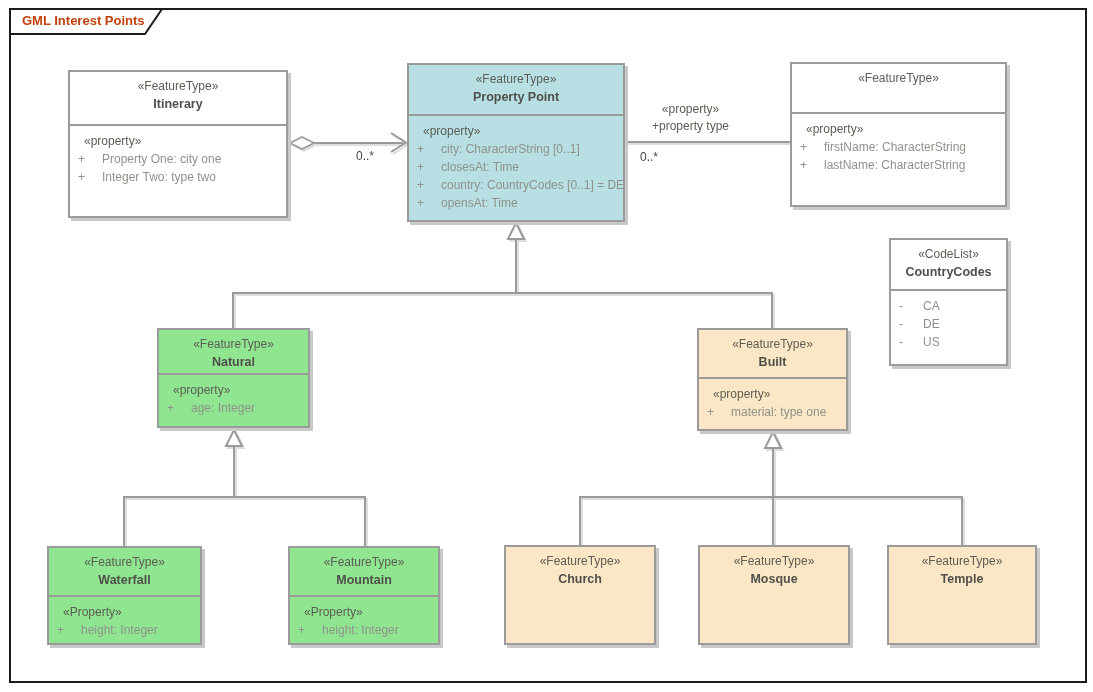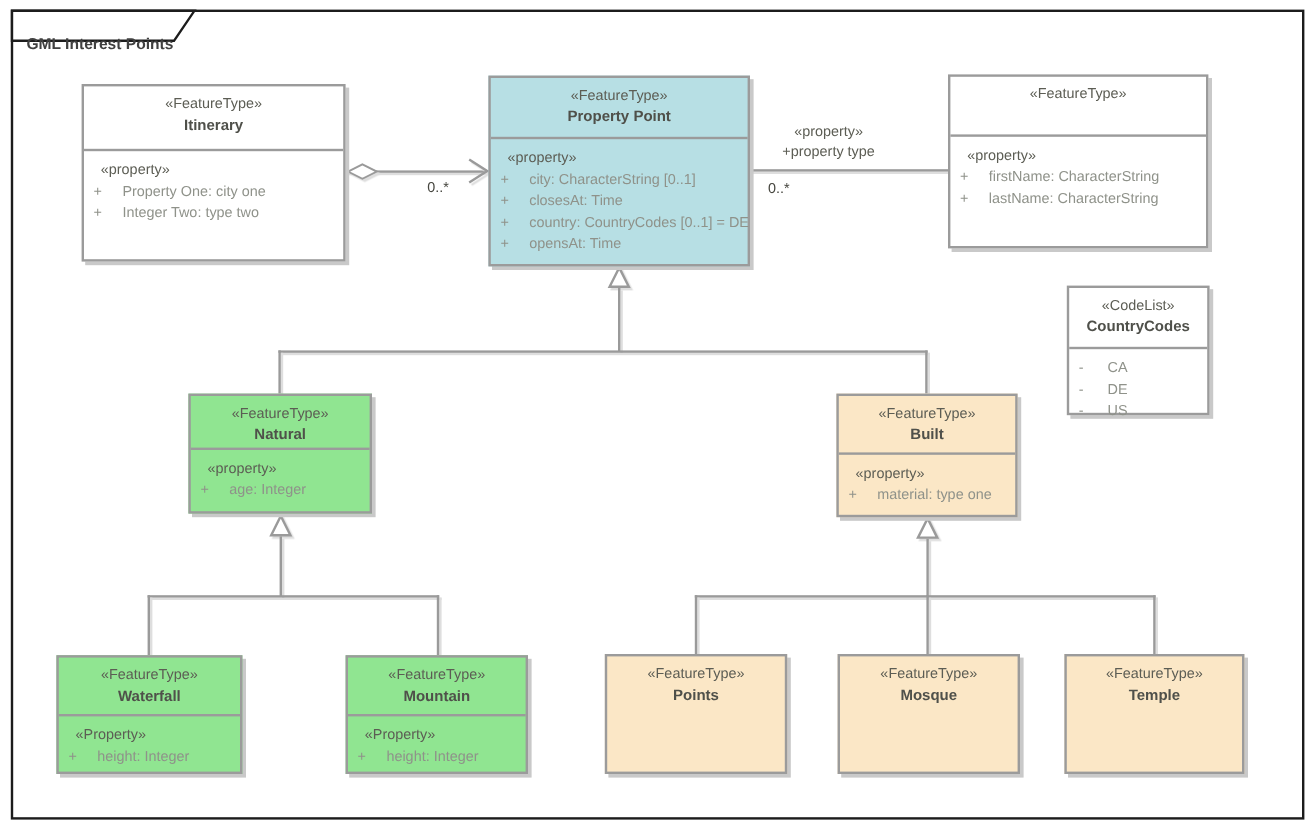--- a/index.html
+++ b/index.html
@@ -1,21 +1,21 @@
 <!DOCTYPE html>
 <html><head>
 <meta charset="utf-8">
 <style>
   * { margin:0; padding:0; box-sizing:border-box; }
   html,body { width:1093px; height:692px; background:#ffffff; font-family:"Liberation Sans",sans-serif; position:relative; overflow:hidden; }
 
   .frame { position:absolute; left:9px; top:8px; width:1078px; height:675px; border:2px solid #1c1c1c; background:#ffffff; }
 
   .tab-svg { position:absolute; left:9px; top:8px; overflow:visible; }
-  .tab-label { position:absolute; left:22px; top:13px; font-size:13px; font-weight:bold; color:#404040; white-space:nowrap;margin-top:16px; }
+  .tab-label { position:absolute; left:22px; top:13px; font-size:13px; font-weight:bold; color:#c2410c; white-space:nowrap; }
 
   .uml-class { position:absolute; border:2px solid #9b9b9b; box-shadow:3px 3px 0 #c9c9c9; font-size:12px; }
   .fill-white { background:#ffffff; }
   .fill-blue  { background:#b7dfe4; }
   .fill-green { background:#90e591; }
   .fill-tan   { background:#fbe7c6; }
 
   .head { text-align:center; padding-top:6px; overflow:hidden; }
   .stereo { color:#5c5d54; line-height:17px; }
   .cname  { font-weight:bold; color:#4f504a; line-height:18px; font-size:12.5px; }
@@ -112,21 +112,21 @@
   <div class="head" style="height:48px;">
     <div class="stereo">«FeatureType»</div>
   </div>
   <div class="body">
     <div class="sect">«property»</div>
     <div class="attr"><span class="vis">+</span><span>firstName: CharacterString</span></div>
     <div class="attr"><span class="vis">+</span><span>lastName: CharacterString</span></div>
   </div>
 </div>
 
-<div class="uml-class fill-white" style="left:889px;top:238px;width:119px;height:108px;">
+<div class="uml-class fill-white" style="left:889px;top:238px;width:119px;height:128px;">
   <div class="head" style="height:49px;">
     <div class="stereo">«CodeList»</div>
     <div class="cname">CountryCodes</div>
   </div>
   <div class="body">
     <div class="attr"><span class="vis">-</span><span>CA</span></div>
     <div class="attr"><span class="vis">-</span><span>DE</span></div>
     <div class="attr"><span class="vis">-</span><span>US</span></div>
   </div>
 </div>
@@ -171,21 +171,21 @@
   </div>
   <div class="body">
     <div class="sect">«Property»</div>
     <div class="attr"><span class="vis">+</span><span>height: Integer</span></div>
   </div>
 </div>
 
 <div class="uml-class fill-tan" style="left:504px;top:545px;width:152px;height:100px;">
   <div class="head">
     <div class="stereo">«FeatureType»</div>
-    <div class="cname">Points</div>
+    <div class="cname">Church</div>
   </div>
 </div>
 
 <div class="uml-class fill-tan" style="left:698px;top:545px;width:152px;height:100px;">
   <div class="head">
     <div class="stereo">«FeatureType»</div>
     <div class="cname">Mosque</div>
   </div>
 </div>
 

